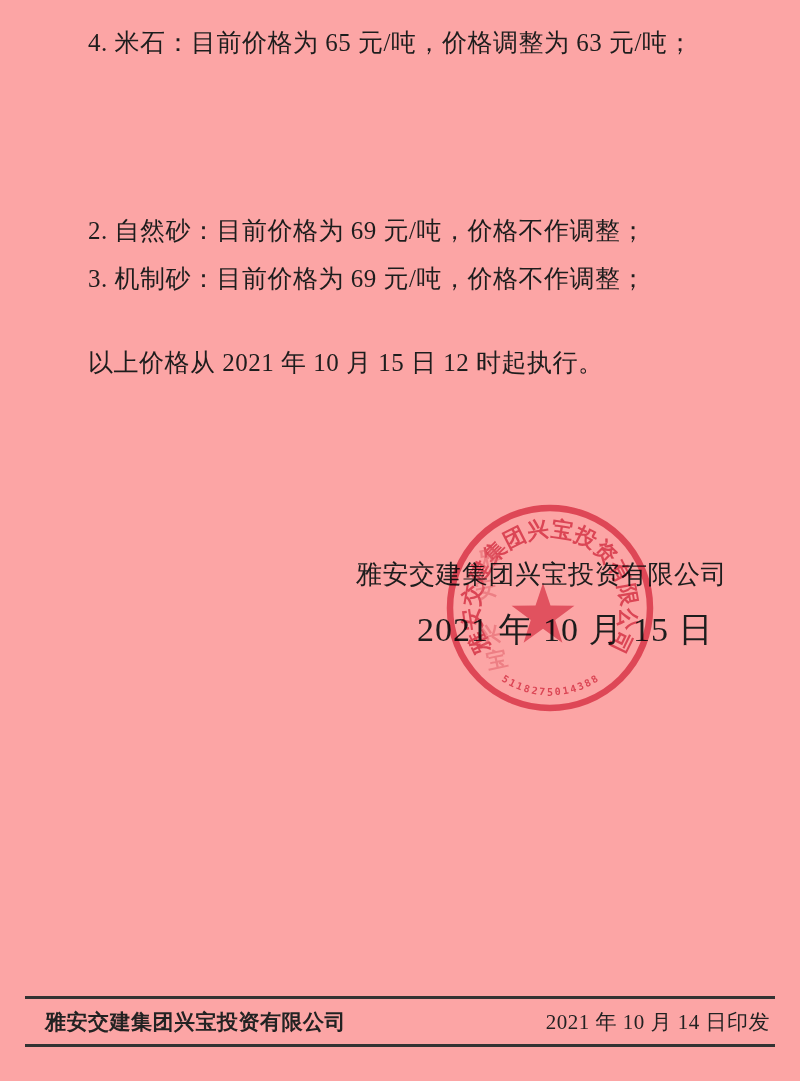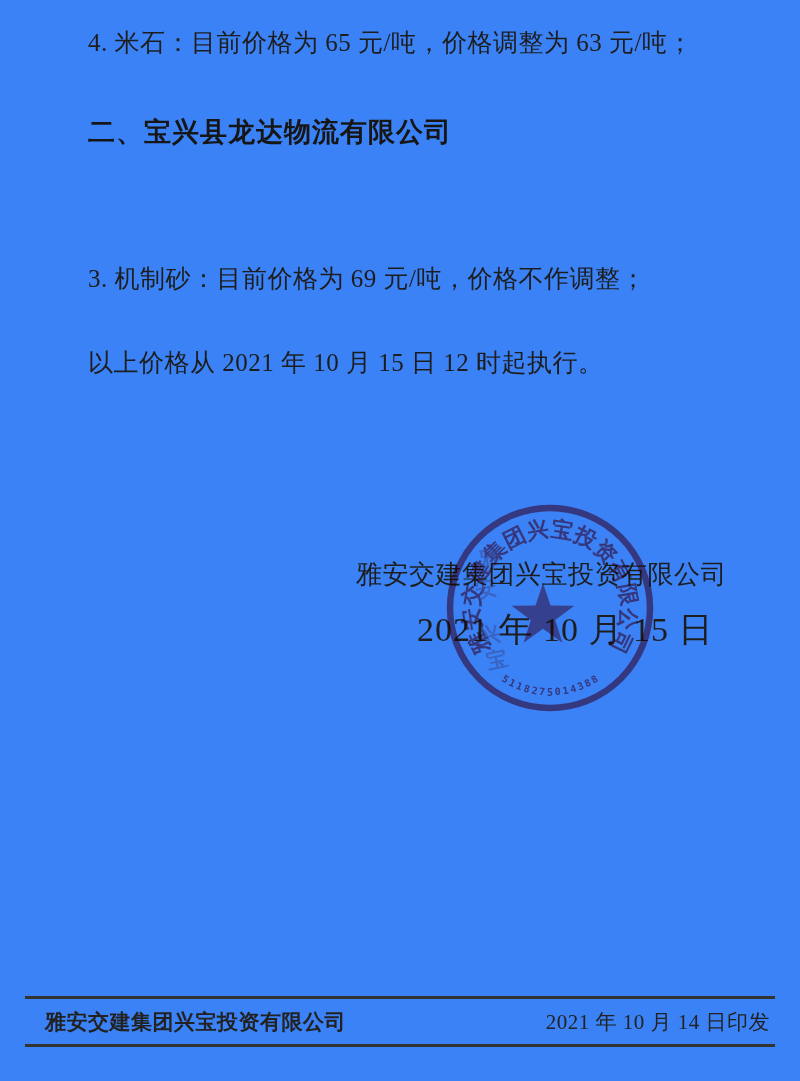--- a/index.html
+++ b/index.html
@@ -1,21 +1,21 @@
 <!DOCTYPE html>
 <html><head>
 <meta charset="utf-8">
 <style>
   html,body{margin:0;padding:0;}
   body{background:#e8e8e8;}
   .page{
     position:relative;
     width:800px;height:1081px;
     margin:0 auto;
-    background:#3b82f6;
+    background:#fca5a5;
     overflow:hidden;
     font-family:"Liberation Serif","DejaVu Serif",serif;
     color:#1d1d1d;
   }
   .body-line{
     position:absolute;
     left:88px;
     font-size:25px;
     line-height:26px;
     white-space:nowrap;
@@ -76,23 +76,23 @@
     color:#222;
   }
 </style>
 </head>
 <body>
 
 <div class="page">
 
   <div class="body-line" style="top:30px">4. 米石：目前价格为 65 元/吨，价格调整为 63 元/吨；</div>
 
-  <div class="section-heading" style="top:118px">二、宝兴县龙达物流有限公司</div>
 
 
+  <div class="body-line" style="top:218px">2. 自然砂：目前价格为 69 元/吨，价格不作调整；</div>
 
   <div class="body-line" style="top:266px">3. 机制砂：目前价格为 69 元/吨，价格不作调整；</div>
 
 
   <div class="body-line" style="top:350px">以上价格从 2021 年 10 月 15 日 12 时起执行。</div>
 
   <div class="sig-company">雅安交建集团兴宝投资有限公司</div>
 
   <div class="sig-date">2021 年 10 月 15 日</div>
 

